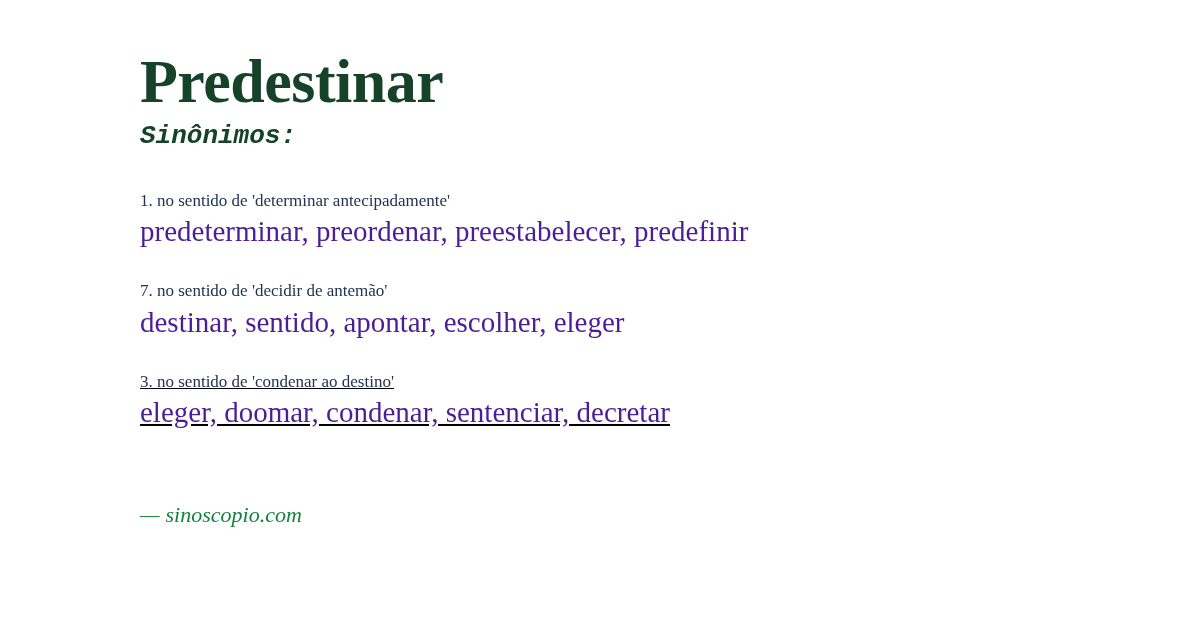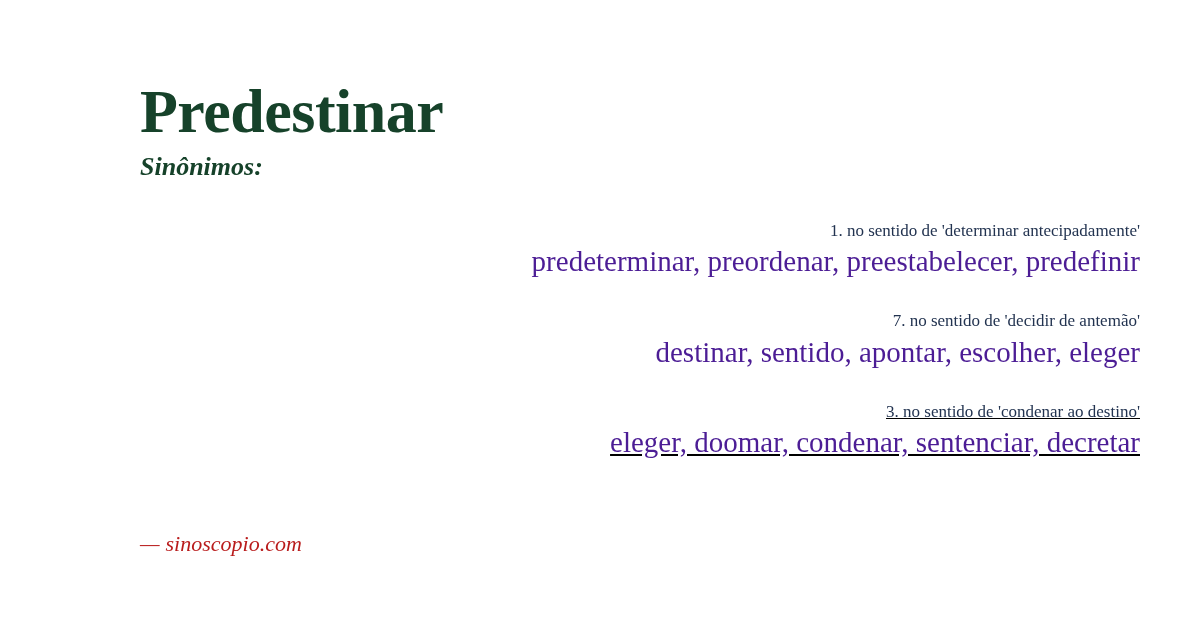--- a/index.html
+++ b/index.html
@@ -18,48 +18,48 @@
     position: relative;
     width: 1200px;
     height: 628px;
     box-sizing: border-box;
     padding: 0 60px 0 140px;
     background: #ffffff;
   }
 
   .headword {
     margin: 0;
-    padding-top: 78px;
+    padding-top: 48px;
     font-size: 62px;
     font-weight: bold;
     line-height: 1.08;
     letter-spacing: -0.5px;
     color: #16422a;
   }
 
   .subtitle {
     margin: 0;
     padding-top: 7px;
     font-size: 26px;
     font-weight: bold;
     font-style: italic;
     line-height: 1.15;
     color: #16422a;
+    font-family: Liberation Mono, monospace;
   }
 
   .senses {
     margin: 0;
     padding: 0;
     list-style: none;
     padding-top: 38px;
   }
 
   .sense {
     margin: 0 0 31px 0;
-    text-align: right;
   }
   .sense:last-child {
     margin-bottom: 0;
     text-decoration: underline;
   }
 
   .sense-label {
     font-size: 17px;
     line-height: 1.25;
     color: #223350;
@@ -70,24 +70,24 @@
     padding-top: 3px;
     font-size: 29px;
     line-height: 1.22;
     color: #4c1d95;
     white-space: nowrap;
   }
 
   .attribution {
     position: absolute;
     left: 140px;
-    top: 531px;
+    top: 502px;
     font-size: 22px;
     font-style: italic;
-    color: #b91c1c;
+    color: #15803d;
     white-space: nowrap;
   }
   .attribution .dash {
     margin-right: 6px;
   }
 </style>
 </head>
 <body>
 
 <div class="card">

